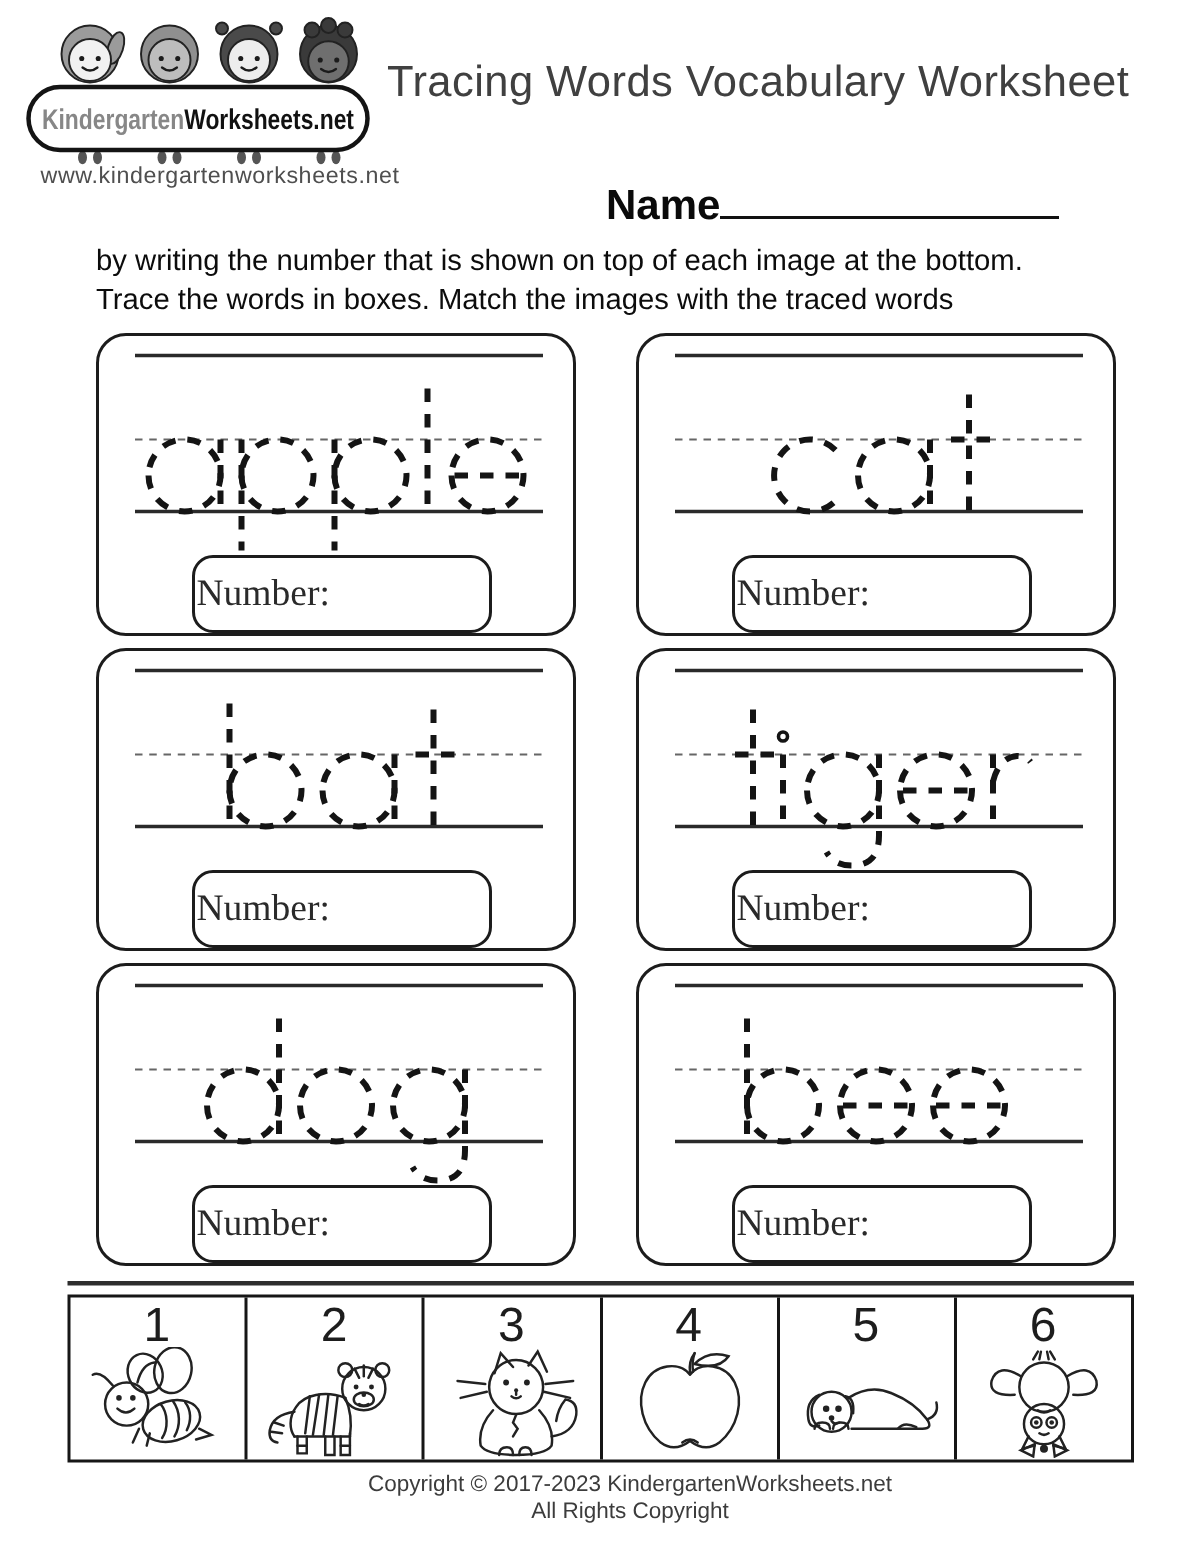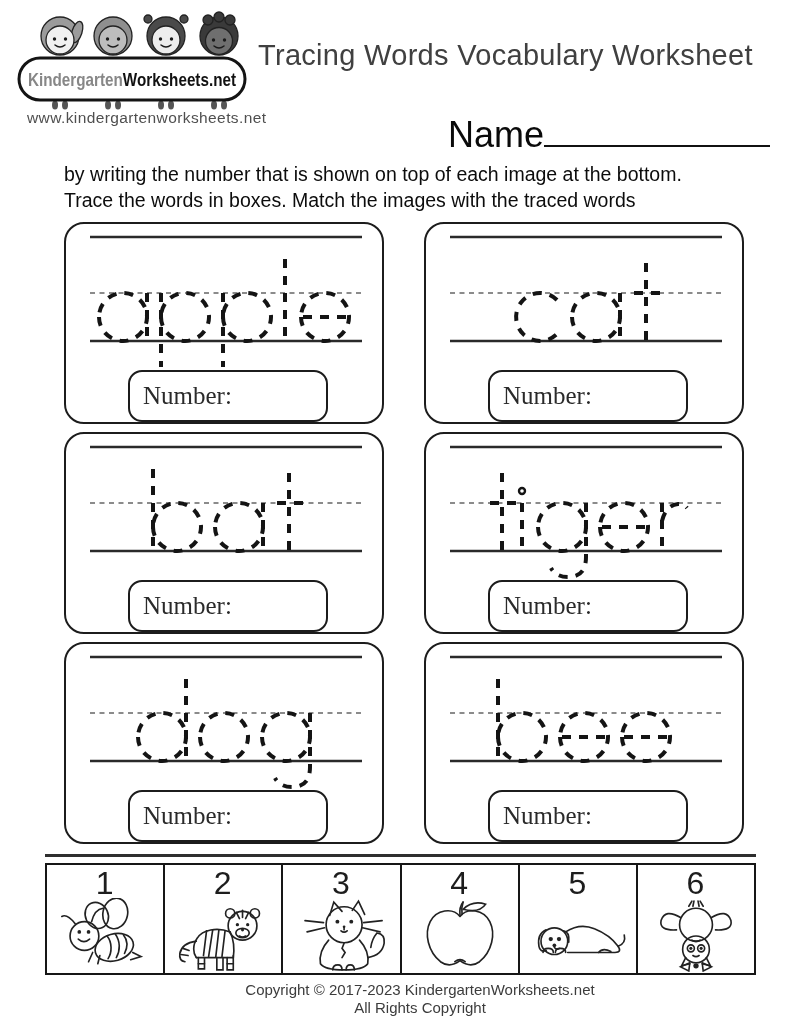--- a/index.html
+++ b/index.html
@@ -4,36 +4,36 @@
 <style>
   html,body{margin:0;padding:0;background:#fff;}
   .page{position:relative;width:800px;height:1035px;background:#fff;
         font-family:"Liberation Sans",sans-serif;color:#111;overflow:hidden;}
 
   
   .logo-svg{position:absolute;left:16px;top:6px;}
   .site-url{position:absolute;left:27px;top:109px;font-size:15.5px;color:#4f4f4f;letter-spacing:.4px;}
   .page-title{position:absolute;left:258px;top:39px;width:536px;font-size:29px;
               letter-spacing:.3px;color:#404040;white-space:nowrap;}
-  .name-row{position:absolute;left:404px;top:114px;font-size:36px;font-weight:400;color:#0a0a0a;margin-left:44px;}
+  .name-row{position:absolute;left:404px;top:114px;font-size:28px;font-weight:700;color:#0a0a0a;}
   .name-line{display:inline-block;width:226px;height:30px;border-bottom:2.5px solid #111;vertical-align:baseline;}
 
   
   .instructions{position:absolute;left:64px;top:162px;width:690px;font-size:19.5px;
                 line-height:1.32;color:#0c0c0c;}
 
   
   .cards{position:absolute;left:64px;top:222px;display:grid;
          grid-template-columns:320px 320px;grid-column-gap:40px;grid-row-gap:8px;}
   .card{position:relative;width:320px;height:202px;border:2.4px solid #1c1c1c;
         border-radius:20px;box-sizing:border-box;background:#fff;}
   .trace-svg{position:absolute;left:0;top:0;}
   .number-box{position:absolute;left:62px;top:146px;width:200px;height:52px;
               border:2.3px solid #1c1c1c;border-radius:14px;box-sizing:border-box;
-              display:flex;align-items:center;padding-left:13px;
+              display:flex;align-items:center;padding-left:1px;
               font-family:"Liberation Serif",serif;font-size:25px;color:#2a2a2a;background:#fff;}
 
   
   .separator{position:absolute;left:45px;top:854px;width:711px;height:3px;background:#2e2e2e;}
   .match-row{position:absolute;left:45px;top:863px;width:711px;height:112px;
              display:flex;border:2.5px solid #161616;box-sizing:border-box;background:#fff;}
   .match-cell{flex:1 1 0;display:flex;flex-direction:column;align-items:center;min-width:0;}
   .match-cell + .match-cell{border-left:2.5px solid #161616;}
   .match-num{height:34px;line-height:36px;font-size:32px;color:#1d1d1d;letter-spacing:1px;}
   .animal-svg{margin-top:-1px;}

